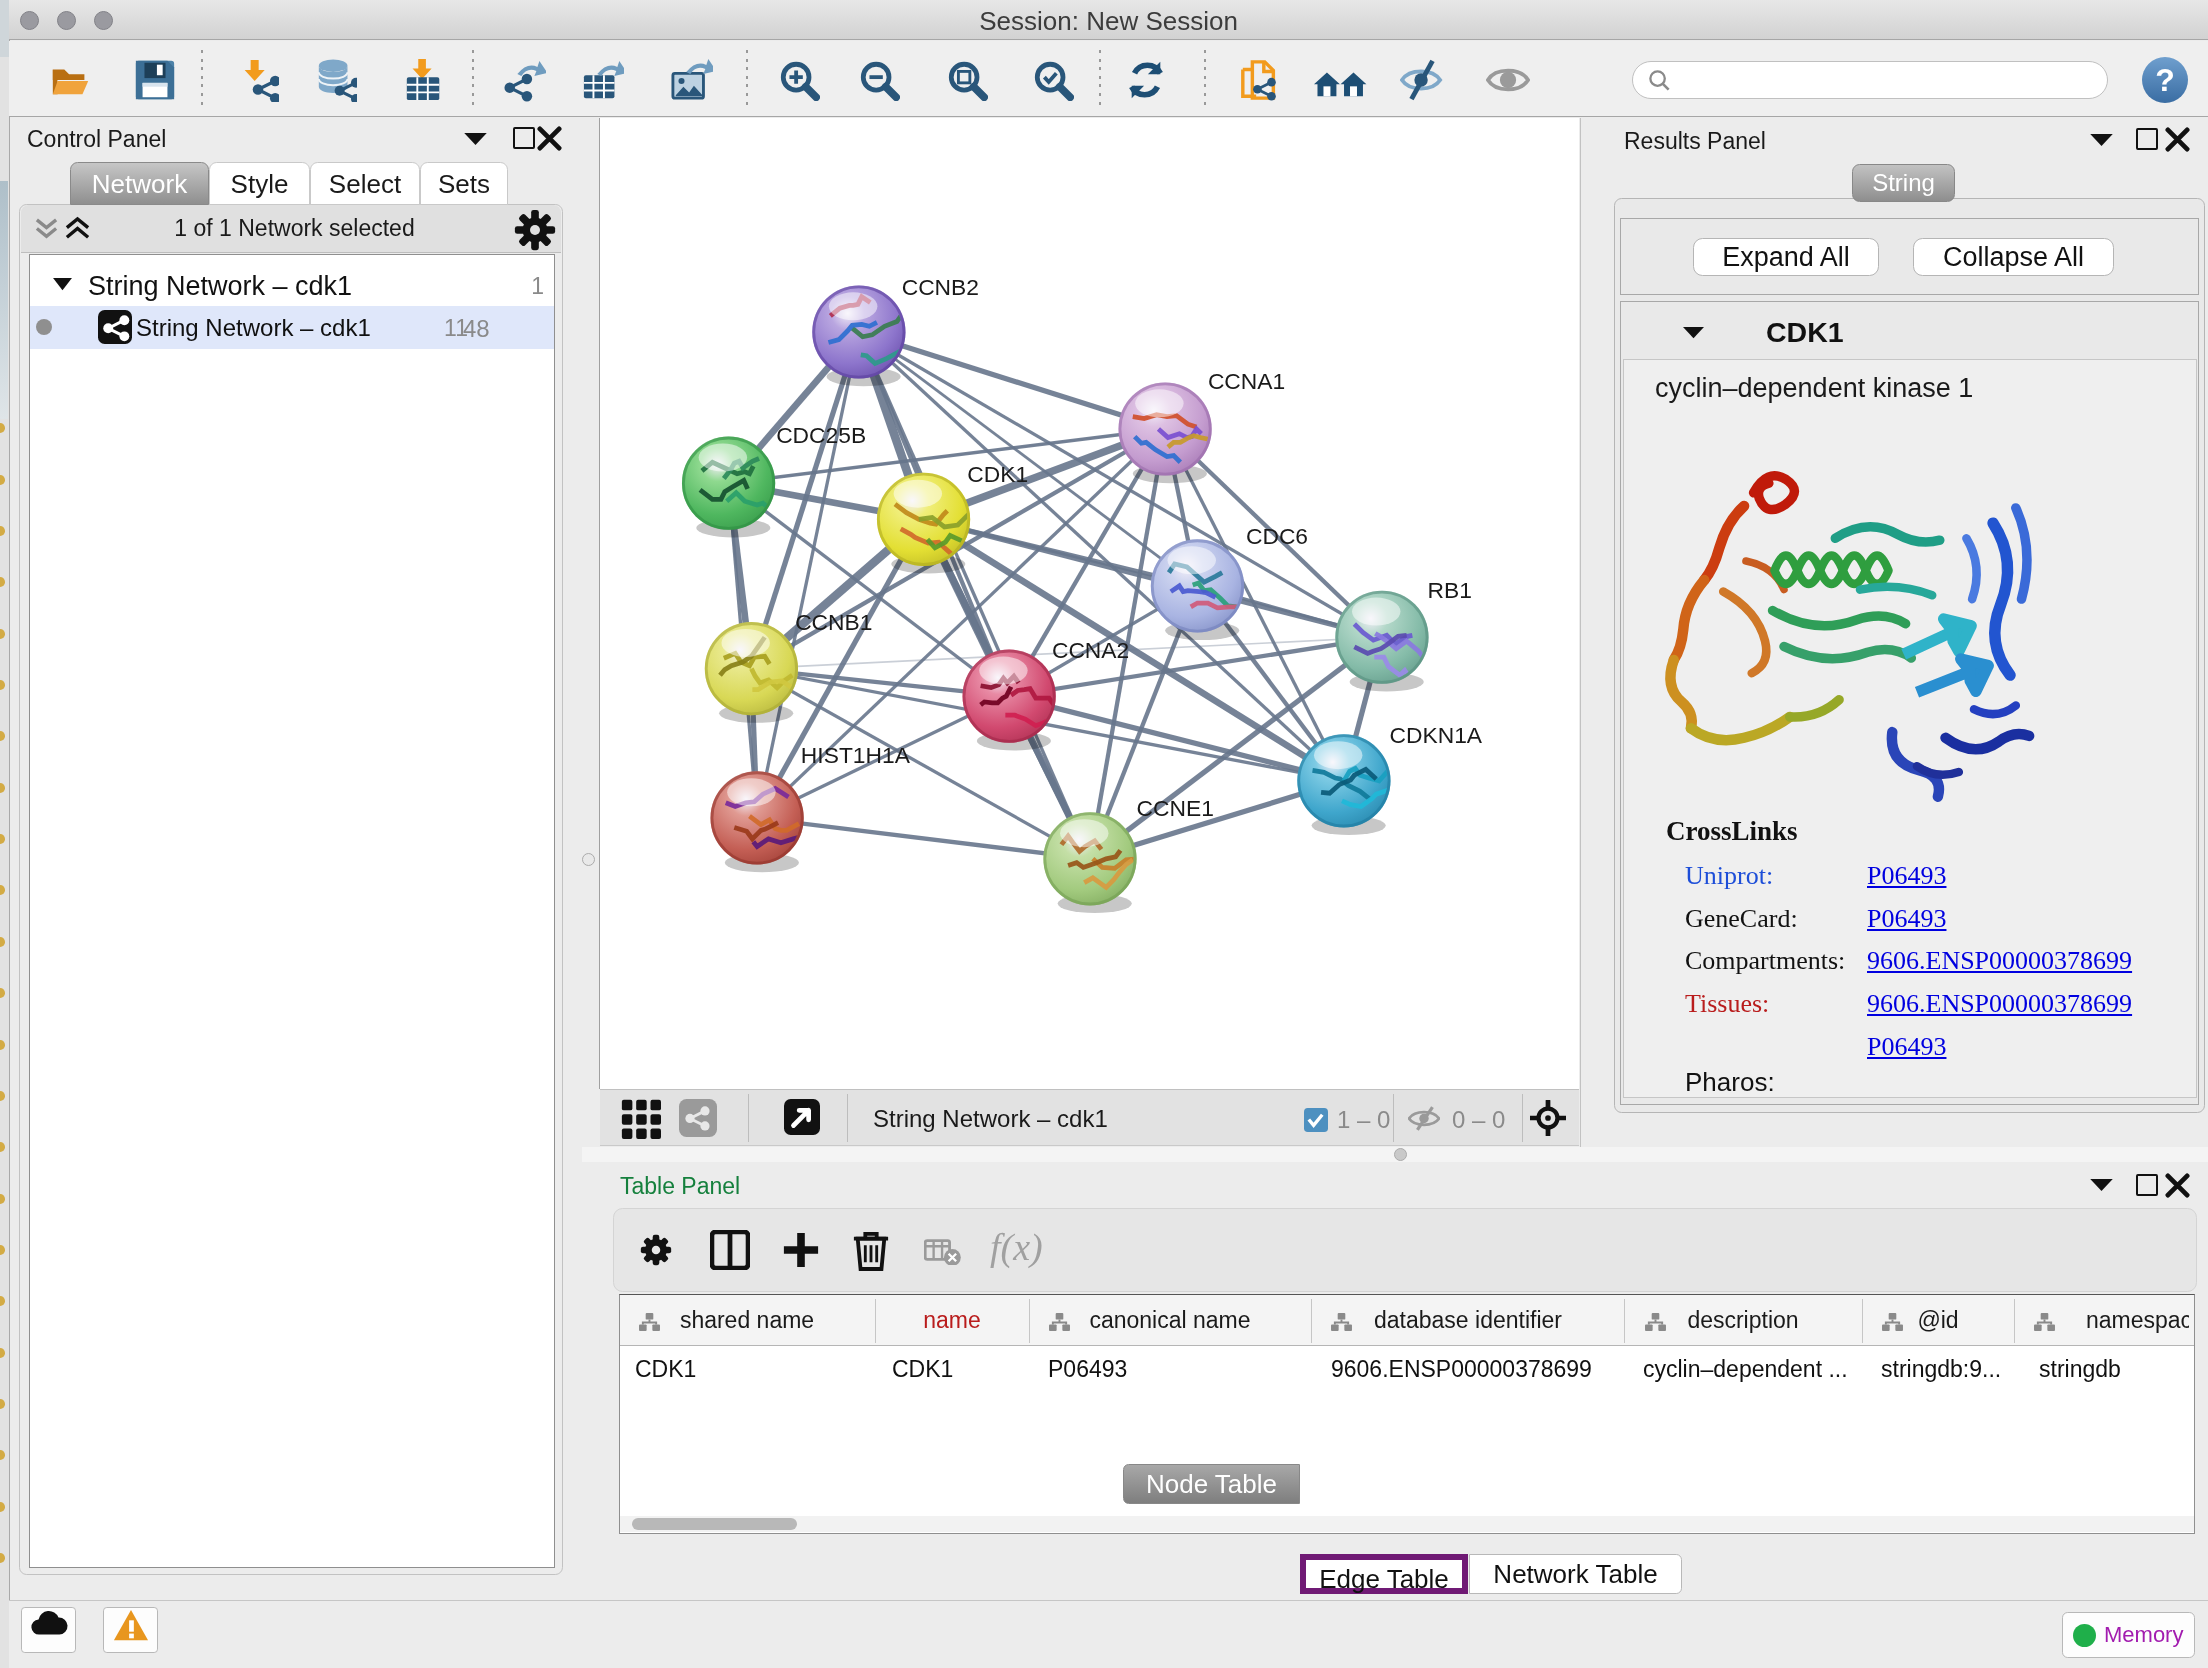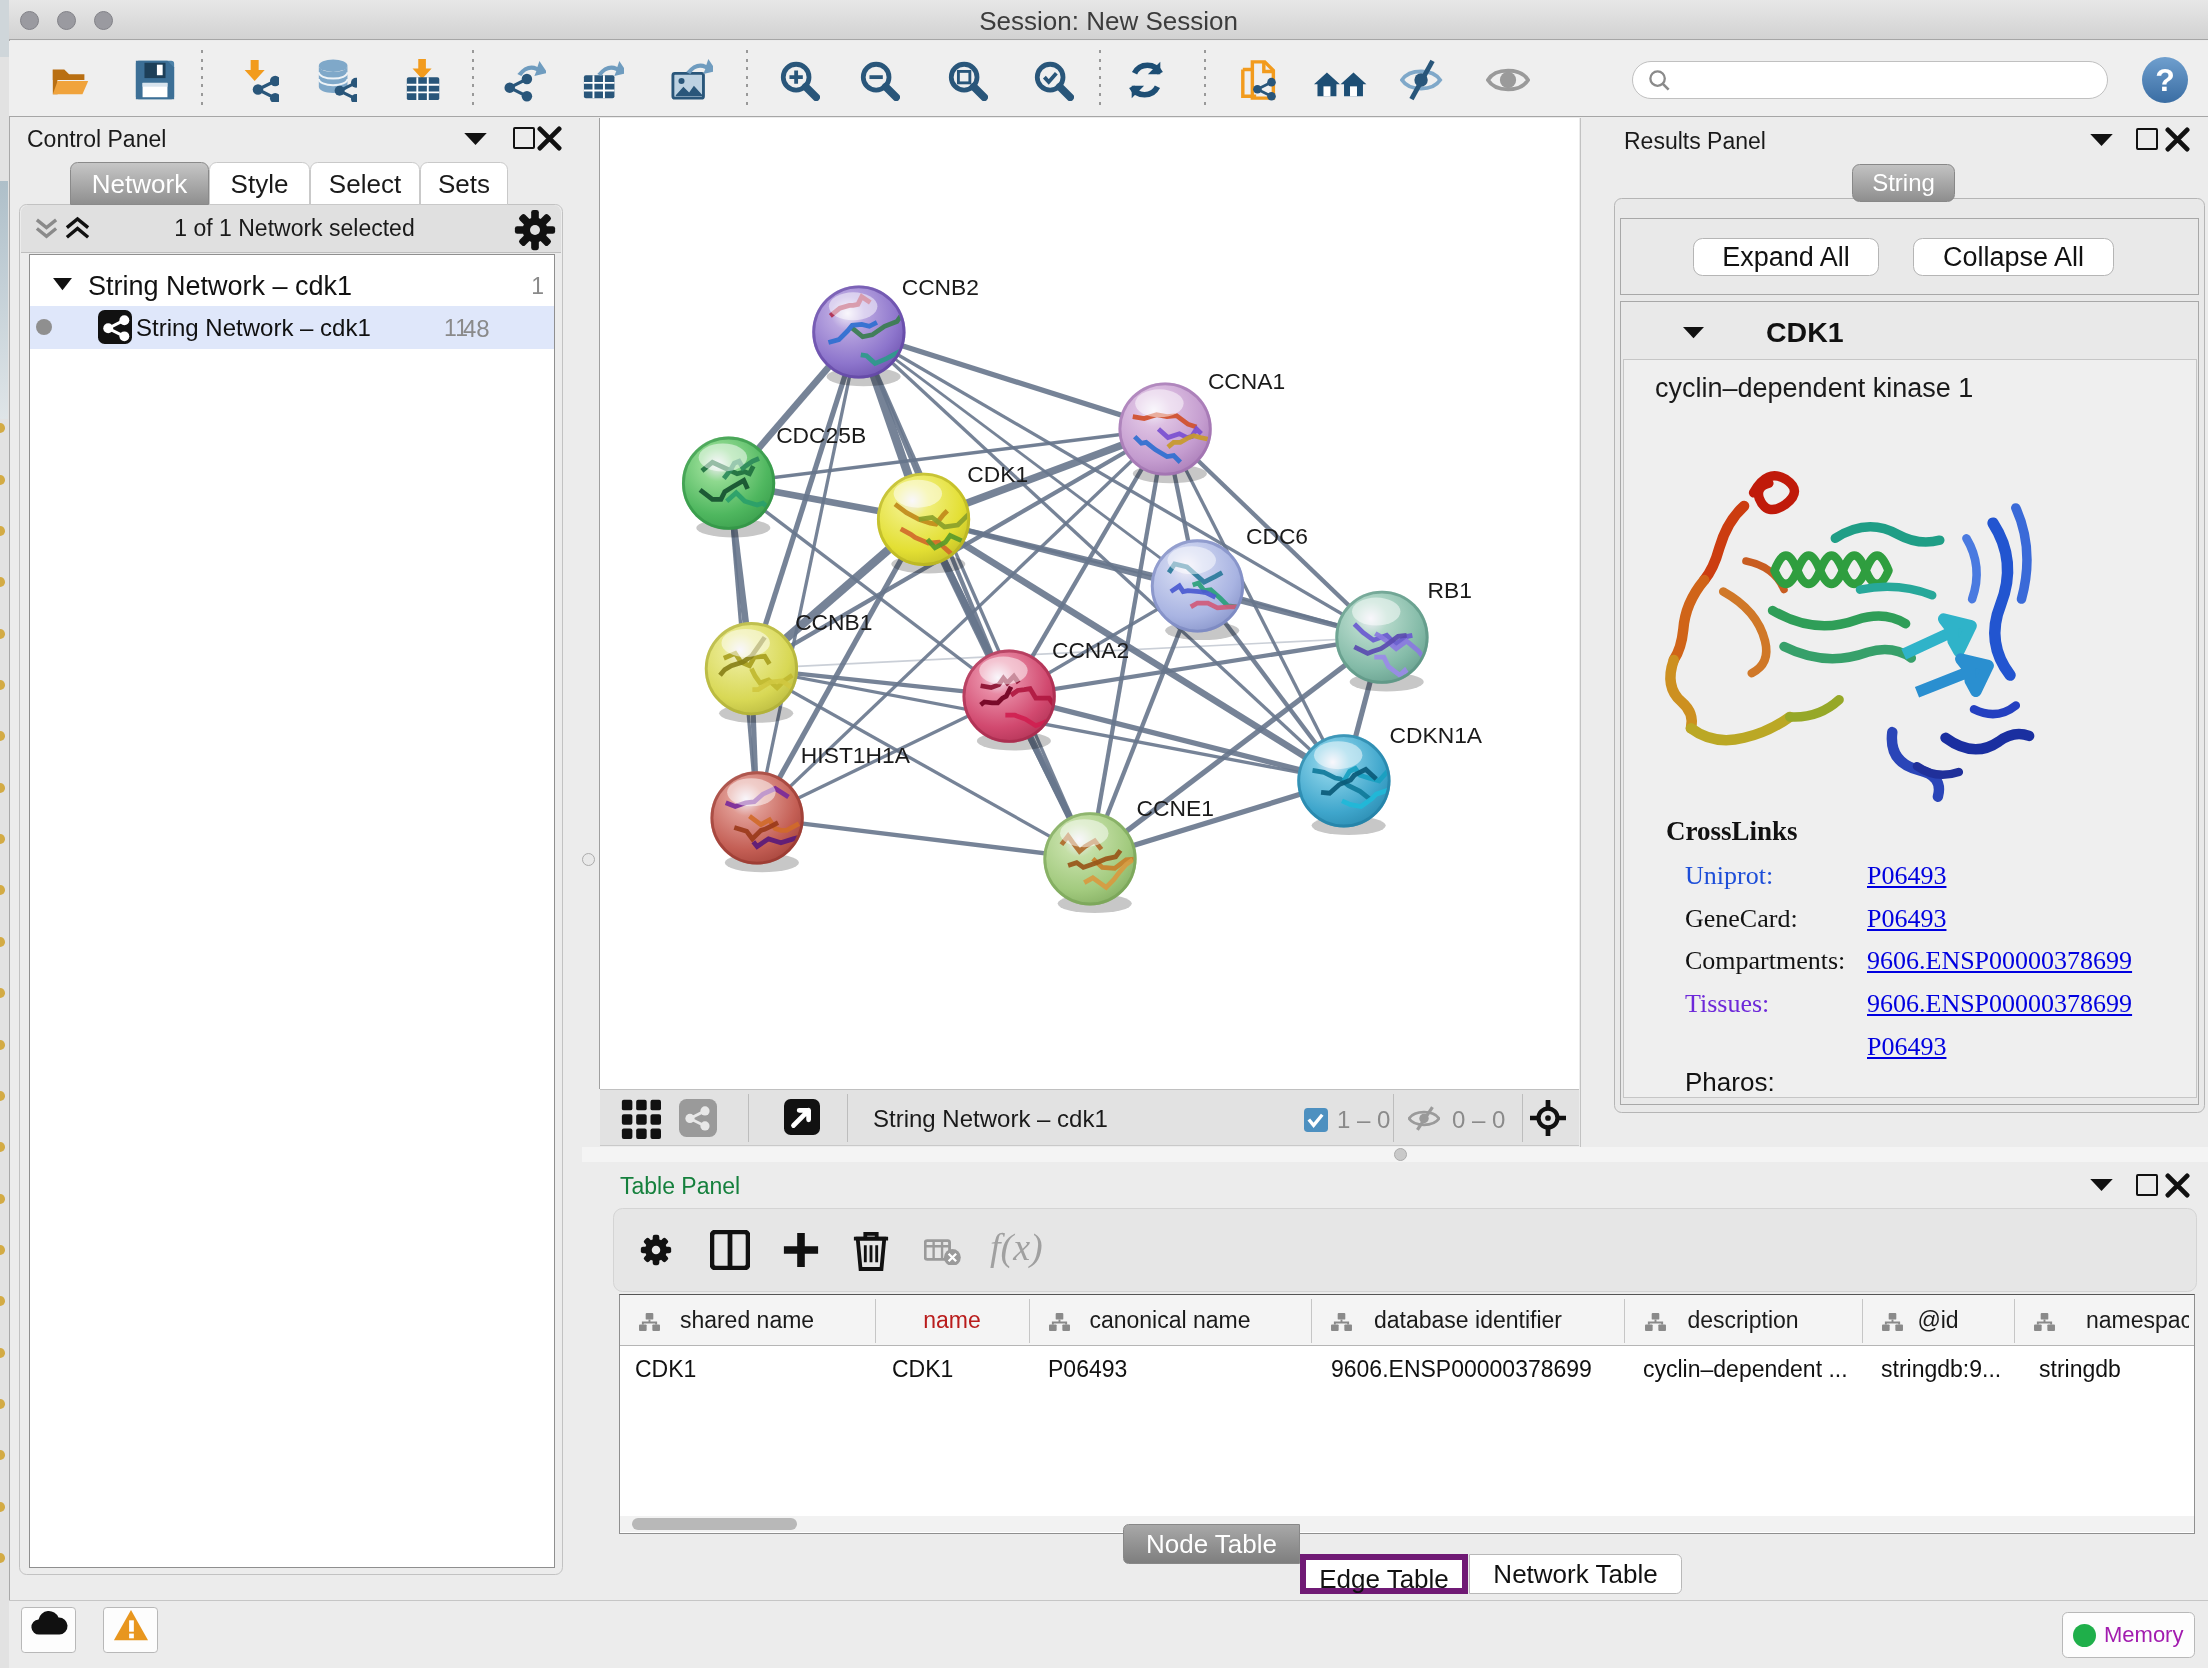--- a/index.html
+++ b/index.html
@@ -623,21 +623,21 @@
       <path d="M360 276 q24 12 44 -4" stroke="#2440c0" stroke-width="9" fill="none" stroke-linecap="round" stroke-linejoin="round"></path>
       <path d="M300 336 q20 14 44 6" stroke="#20309a" stroke-width="9" fill="none" stroke-linecap="round" stroke-linejoin="round"></path>
     </svg></div>
 <div class="abs" style="left:1666px;top:816px;width:285px;height:34px;font-size:27px;font-weight:bold;color:#111;font-family:'Liberation Serif',serif;">CrossLinks</div>
 <div class="abs" style="left:1685px;top:861px;width:181px;height:32px;font-size:26px;color:#1d4ed8;white-space:nowrap;font-family:'Liberation Serif',serif;">Uniprot:</div>
 <div class="abs" style="left:1867px;top:861px;width:333px;height:32px;font-size:26px;color:#0000e0;text-decoration:underline;white-space:nowrap;font-family:'Liberation Serif',serif;">P06493</div>
 <div class="abs" style="left:1685px;top:904px;width:181px;height:32px;font-size:26px;color:#111;white-space:nowrap;font-family:'Liberation Serif',serif;">GeneCard:</div>
 <div class="abs" style="left:1867px;top:904px;width:333px;height:32px;font-size:26px;color:#0000e0;text-decoration:underline;white-space:nowrap;font-family:'Liberation Serif',serif;">P06493</div>
 <div class="abs" style="left:1685px;top:946px;width:181px;height:32px;font-size:26px;color:#111;white-space:nowrap;font-family:'Liberation Serif',serif;">Compartments:</div>
 <div class="abs" style="left:1867px;top:946px;width:333px;height:32px;font-size:26px;color:#0000e0;text-decoration:underline;white-space:nowrap;font-family:'Liberation Serif',serif;">9606.ENSP00000378699</div>
-<div class="abs" style="left:1685px;top:989px;width:181px;height:32px;font-size:26px;color:#6d28d9;white-space:nowrap;font-family:'Liberation Serif',serif;">Tissues:</div>
+<div class="abs" style="left:1685px;top:989px;width:181px;height:32px;font-size:26px;color:#b91c1c;white-space:nowrap;font-family:'Liberation Serif',serif;">Tissues:</div>
 <div class="abs" style="left:1867px;top:989px;width:333px;height:32px;font-size:26px;color:#0000e0;text-decoration:underline;white-space:nowrap;font-family:'Liberation Serif',serif;">9606.ENSP00000378699</div>
 <div class="abs" style="left:1685px;top:1067px;width:181px;height:32px;font-size:26px;color:#111;white-space:nowrap;font-family:Liberation Sans, sans-serif;">Pharos:</div>
 <div class="abs" style="left:1867px;top:1032px;width:333px;height:32px;font-size:26px;color:#0000e0;text-decoration:underline;white-space:nowrap;font-family:'Liberation Serif',serif;">P06493</div>
 <div class="abs" style="left:582px;top:1162px;width:1626px;height:438px;background:#ececec;"></div>
 <div class="abs" style="left:620px;top:1173px;width:285px;height:28.5px;font-size:23px;color:#15803d;">Table Panel</div>
 <div class="abs" style="left:2089px;top:1177px;width:25px;height:15px;"><svg width="25" height="15" viewBox="0 0 26 16">
       <path d="M1 2 h24 l-12 13z" fill="#111"></path>
     </svg></div>
 <div class="abs" style="left:2136px;top:1174px;width:22px;height:22px;border:2.4px solid #111;border-radius:1.9px;"></div>
 <div class="abs" style="left:2165px;top:1173px;width:25px;height:25px;"><svg width="25" height="25" viewBox="0 0 26 26">
@@ -741,21 +741,21 @@
     </svg></div>
 <div class="abs" style="left:635px;top:1356px;width:285px;height:30px;font-size:23px;color:#111;">CDK1</div>
 <div class="abs" style="left:892px;top:1356px;width:285px;height:30px;font-size:23px;color:#111;">CDK1</div>
 <div class="abs" style="left:1048px;top:1356px;width:285px;height:30px;font-size:23px;color:#111;">P06493</div>
 <div class="abs" style="left:1331px;top:1356px;width:285px;height:30px;font-size:23px;color:#111;">9606.ENSP00000378699</div>
 <div class="abs" style="left:1643px;top:1356px;width:285px;height:30px;font-size:23px;color:#111;">cyclin–dependent ...</div>
 <div class="abs" style="left:1881px;top:1356px;width:285px;height:30px;font-size:23px;color:#111;">stringdb:9...</div>
 <div class="abs" style="left:2039px;top:1356px;width:285px;height:30px;font-size:23px;color:#111;">stringdb</div>
 <div class="abs" style="left:620px;top:1516px;width:1574px;height:16px;background:#f2f2f2;"></div>
 <div class="abs" style="left:632px;top:1518px;width:165px;height:12.4px;background:#b8b8b8;border-radius:6.7px;"></div>
-<div class="abs" style="left:1123px;top:1524px;width:177px;height:40px;background:linear-gradient(#a8a8a8,#7e7e7e);border:1px solid #888;border-radius:5.7px 0 0 5.7px;color:#fff;text-align:center;font-size:26px;line-height:38px;">Node Table</div>
+<div class="abs" style="left:1123px;top:1464px;width:177px;height:40px;background:linear-gradient(#a8a8a8,#7e7e7e);border:1px solid #888;border-radius:5.7px 0 0 5.7px;color:#fff;text-align:center;font-size:26px;line-height:38px;">Node Table</div>
 <div class="abs" style="left:1300px;top:1554px;width:168px;height:40px;background:#fff;border:6px solid #701a75;color:#111;text-align:center;font-size:26px;line-height:38px;">Edge Table</div>
 <div class="abs" style="left:1469px;top:1554px;width:213px;height:40px;background:#fff;border:1px solid #b8b8b8;border-radius:0 5.7px 5.7px 0;color:#111;text-align:center;font-size:26px;line-height:38px;">Network Table</div>
 <div class="abs" style="left:8.6px;top:1600px;width:2200px;height:68px;background:#ececec;border-top:1px solid #c6c6c6;"></div>
 <div class="abs" style="left:21px;top:1607px;width:55px;height:46px;background:#fdfdfd;border:1px solid #b8b8b8;border-radius:3.8px;text-align:center;"><svg width="38" height="28.5" viewBox="0 0 40 30">
       <path d="M10 28 a8 8 0 0 1 -1 -16 a11 11 0 0 1 21 -2 a7.5 7.5 0 0 1 1 18z" fill="#111"></path>
     </svg></div>
 <div class="abs" style="left:103px;top:1607px;width:55px;height:46px;background:#fdfdfd;border:1px solid #b8b8b8;border-radius:3.8px;text-align:center;"><svg width="38" height="36" viewBox="0 0 40 38">
       <path d="M20 2 L38 34 H2z" fill="#e8961e"></path>
       <rect x="18" y="13" width="5" height="12" fill="#fff"></rect>
       <rect x="18" y="27" width="5" height="5" fill="#fff"></rect>

